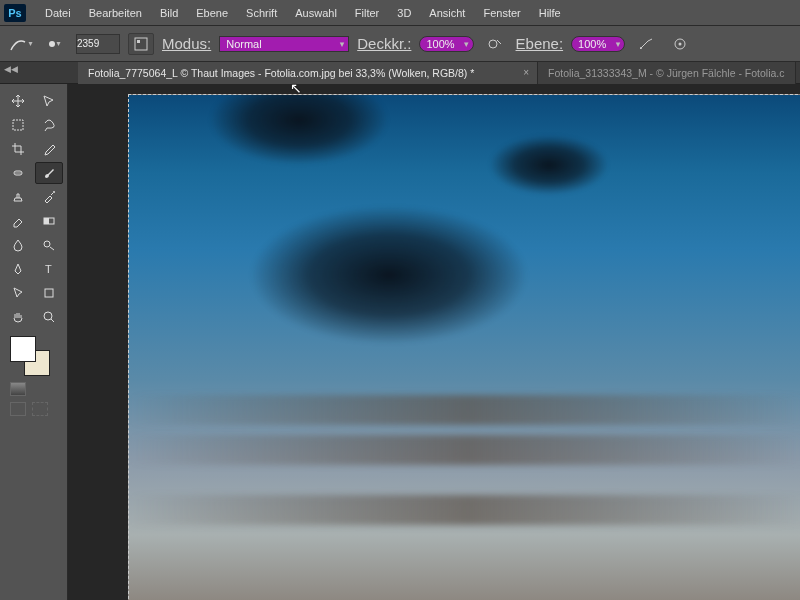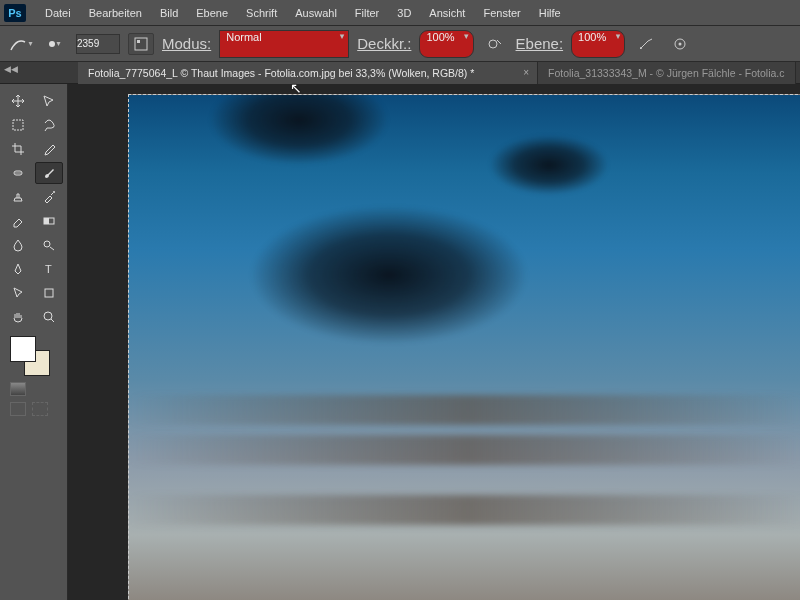--- a/index.html
+++ b/index.html
@@ -5,21 +5,21 @@
   * { margin:0; padding:0; box-sizing:border-box; font-family:"Segoe UI",Tahoma,sans-serif; }
   body { background:#535353; width:800px; height:600px; overflow:hidden; color:#ddd; font-size:11px; }
   .menubar { height:26px; background:#535353; display:flex; align-items:center; padding:0 4px; border-bottom:1px solid #2a2a2a; }
   .ps-logo { width:22px; height:18px; background:#001a33; color:#4fc3f7; font-weight:bold; font-size:11px; display:flex; align-items:center; justify-content:center; border-radius:2px; margin-right:10px; }
   .menu-item { padding:0 9px; height:26px; line-height:26px; cursor:default; color:#e0e0e0; }
   .optbar { height:36px; background:#535353; display:flex; align-items:center; padding:0 8px; gap:8px; border-bottom:1px solid #2a2a2a; }
   .icon-btn { width:26px; height:22px; background:#535353; border:1px solid transparent; display:flex; align-items:center; justify-content:center; cursor:default; color:#ddd; }
   .icon-btn.boxed { border:1px solid #3a3a3a; background:#4a4a4a; border-radius:2px; }
   .num-field { width:44px; height:20px; background:#4a4a4a; border:1px solid #333; color:#eee; text-align:left; font-size:10px; line-height:18px; }
   .lbl { color:#d0d0d0; font-size:15px;text-decoration:underline; }
-  .dropdown { height:28px; background:#b91c1c; border:1px solid #333; color:#eee; font-size:11px; padding:0 18px 0 6px; position:relative; display:flex; min-width:130px; }
+  .dropdown { height:16px; background:#a21caf; border:1px solid #333; color:#eee; font-size:11px; padding:0 18px 0 6px; position:relative; display:flex; align-items:center; min-width:130px; }
   .dropdown::after { content:"▾"; position:absolute; right:4px; font-size:9px; color:#bbb; }
   .dd-small { min-width:44px;border-radius:9px; }
   .tabbar { height:22px; background:#3a3a3a; display:flex; align-items:center; padding-left:78px; border-bottom:1px solid #222; }
   .collapse { position:absolute; left:4px; top:64px; font-size:9px; color:#aaa; }
   .doc-tab { height:22px; padding:0 10px; display:flex; align-items:center; font-size:10.5px; color:#e5e5e5; background:#4a4a4a; border-right:1px solid #2a2a2a; max-width:460px; white-space:nowrap; overflow:hidden; cursor:default;gap:41px; }
   .doc-tab.inactive { background:#3f3f3f; color:#999; }
   .doc-tab .x { margin-left:8px; color:#aaa; font-size:10px; }
   .workspace { position:absolute; left:0; top:84px; right:0; bottom:0; background:#333; display:flex; }
   .tool-col { width:68px; background:#535353; border-right:1px solid #2a2a2a; padding:6px 4px; }
   .tool-grid { display:grid; grid-template-columns:1fr 1fr; gap:2px; }

